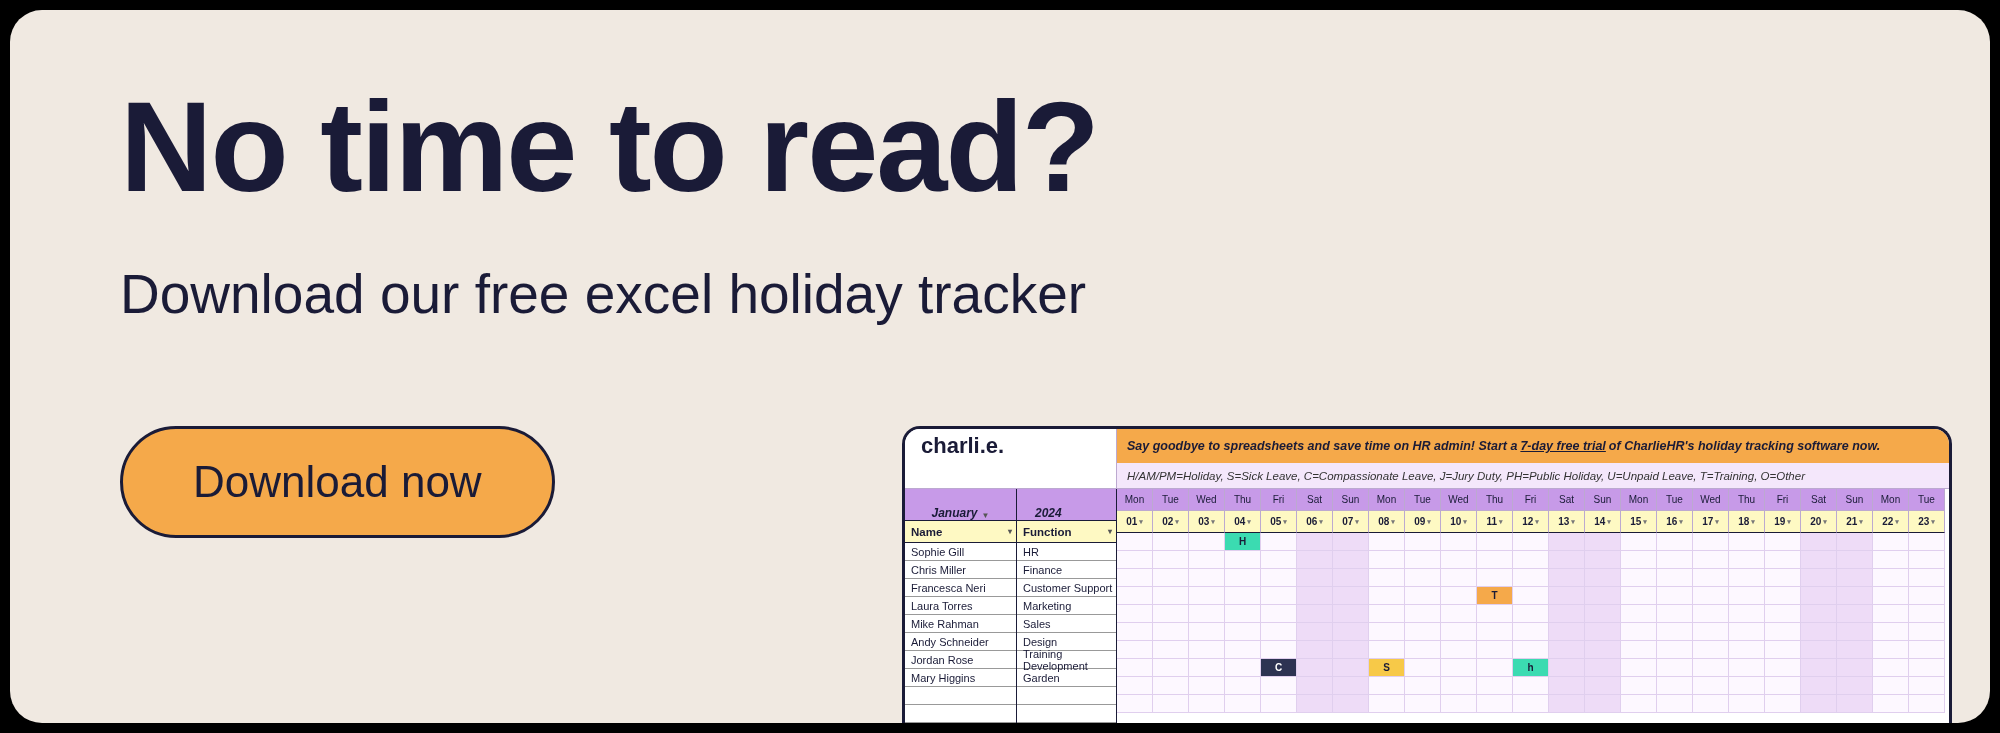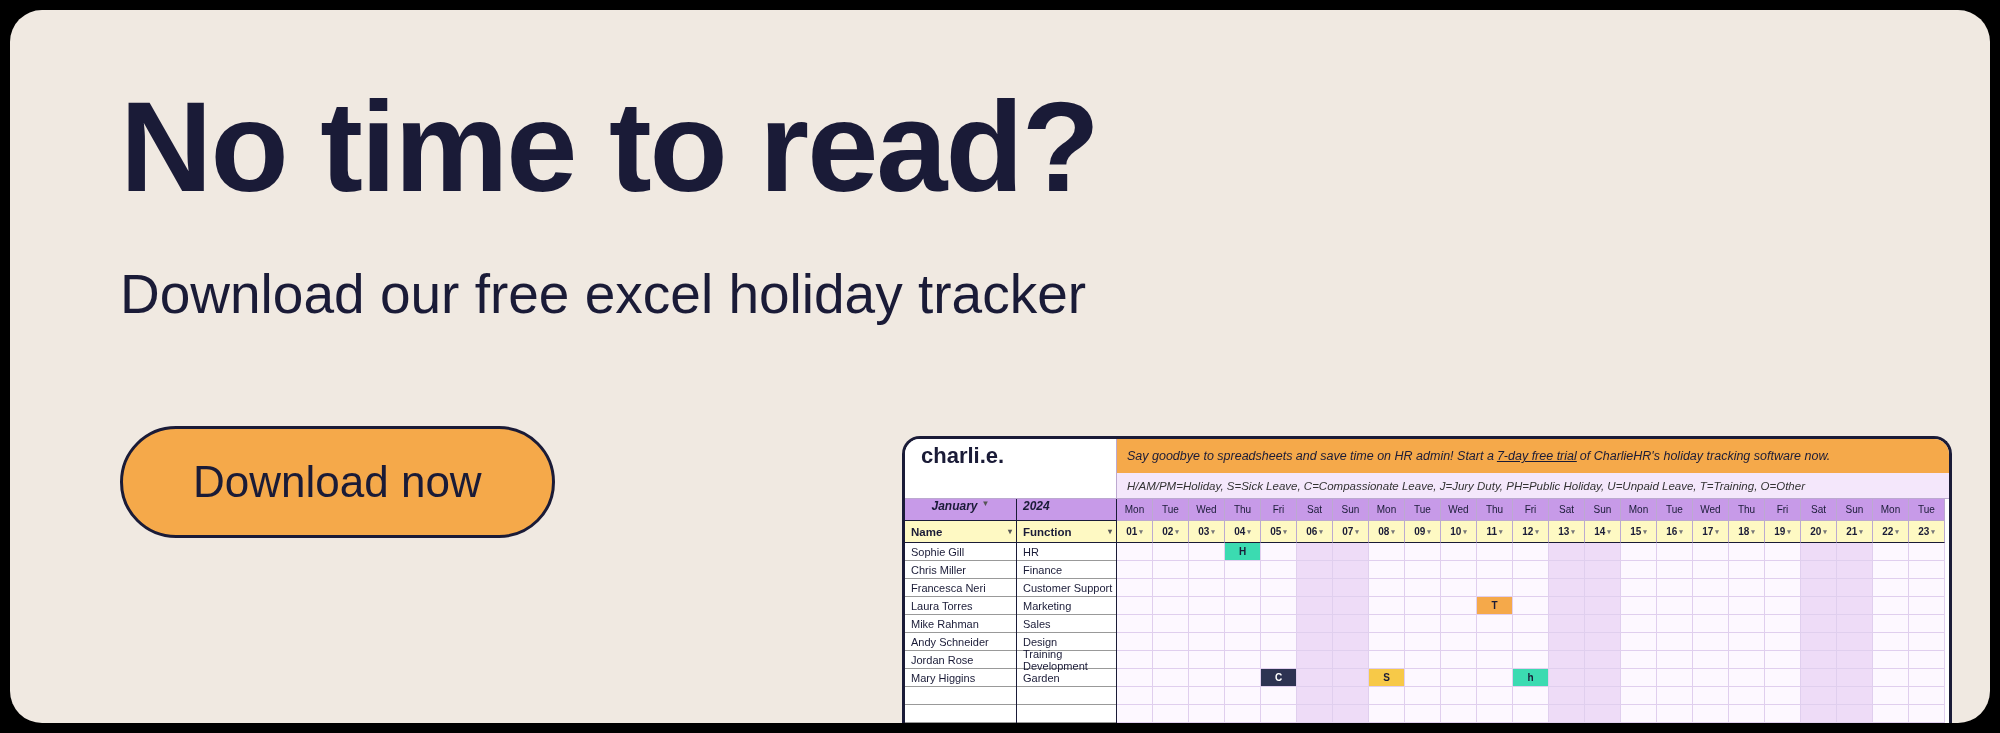--- a/index.html
+++ b/index.html
@@ -74,21 +74,21 @@
     background: #fff;
     border-right: 1px solid #bca9d0;
   }
   .banner {
     flex: 1;
     display: flex;
     align-items: center;
     padding-left: 10px;
     background: #f5a94a;
     font-style: italic;
-    font-weight: 400;
+    font-weight: 700;
     font-size: 12.5px;
     color: #1a1b37;
     white-space: nowrap;
   }
   .banner .underline { text-decoration: underline; margin: 0 3px; }
   .legend-row {
     display: flex;
     height: 26px;
   }
   .legend-spacer {
@@ -108,26 +108,26 @@
     font-size: 11.5px;
     color: #333;
     white-space: nowrap;
   }
   .grid { display: flex; }
   .left-cols { display: flex; }
   .col-name { width: 112px; }
   .col-func { width: 100px; }
   .col-name, .col-func { border-right: 1px solid #1a1b37; }
   .hdr-month {
-    height: 22px;
+    height: 32px;
     background: #c79ae8;
     border-bottom: 1px solid #1a1b37;
     display: flex;
-    align-items: flex-start;
-    padding: 0 6px;
+    align-items: flex-end;
+    padding: 0 18px;
     font-weight: 700;
     font-style: italic;
     color: #1a1b37;
     font-size: 12px;
     justify-content: center;
     gap: 4px;
   }
   .tri { font-size: 8px; color: #555; }
   .hdr-name {
     height: 22px;

